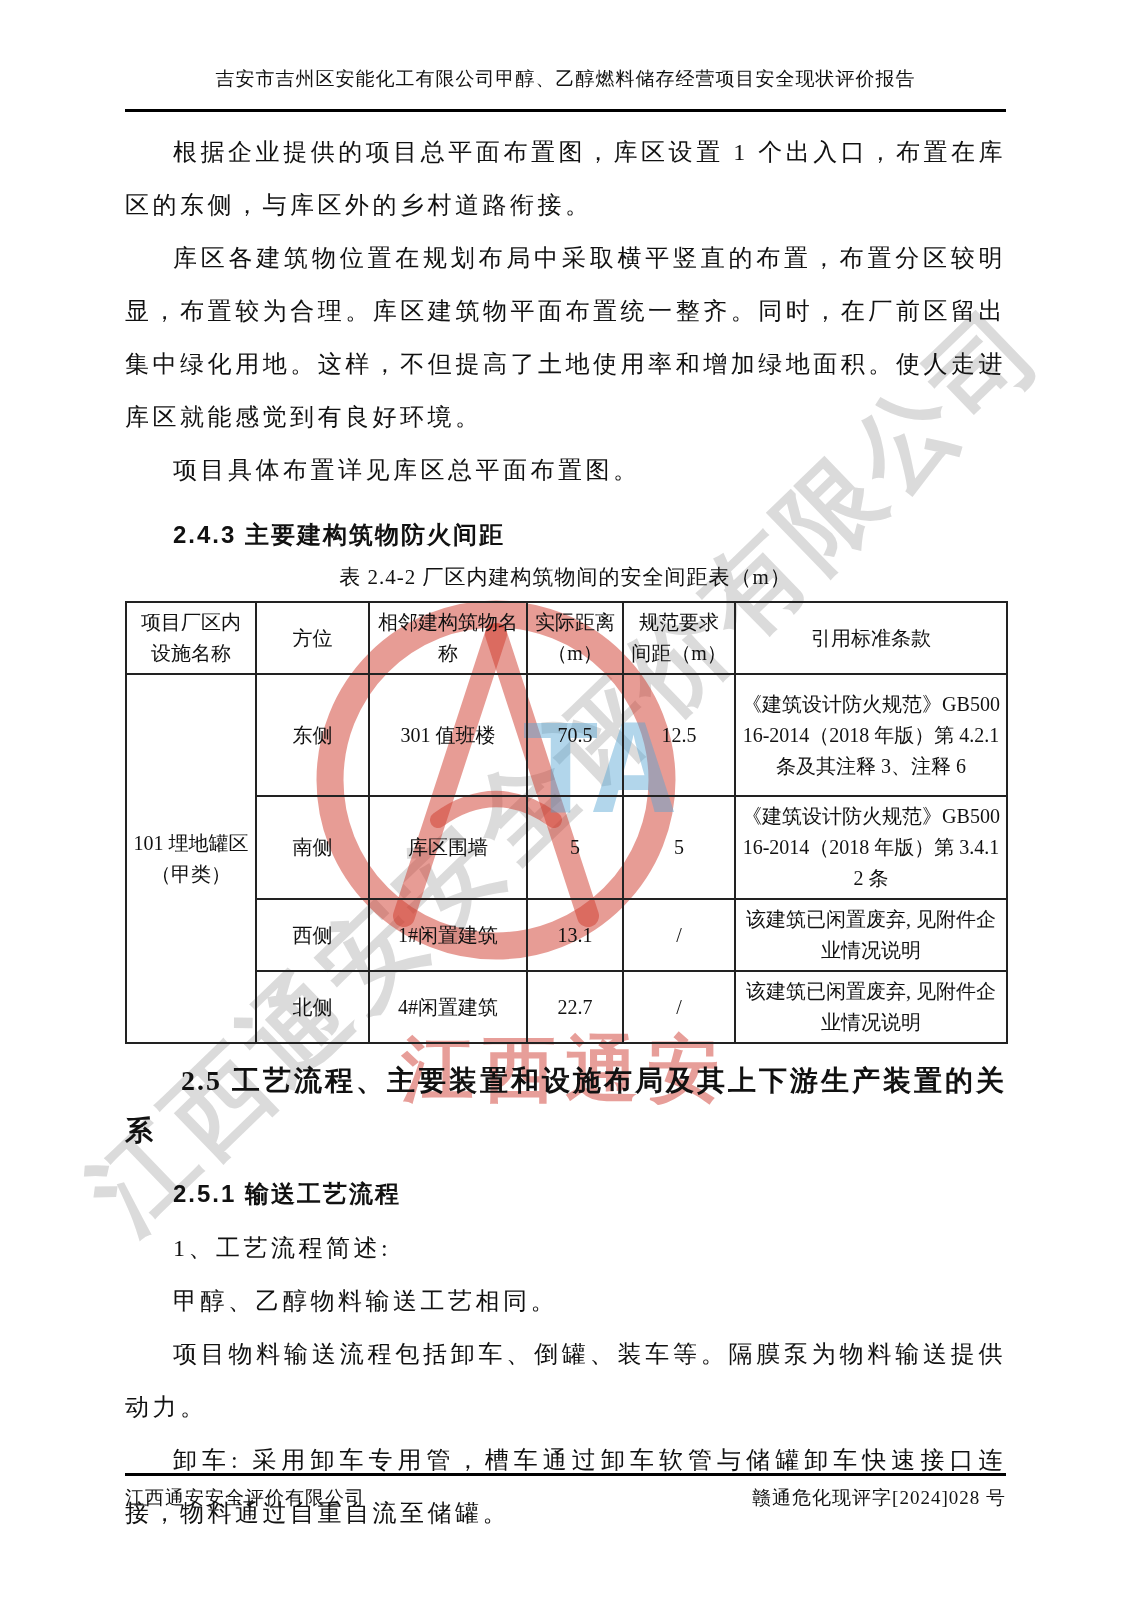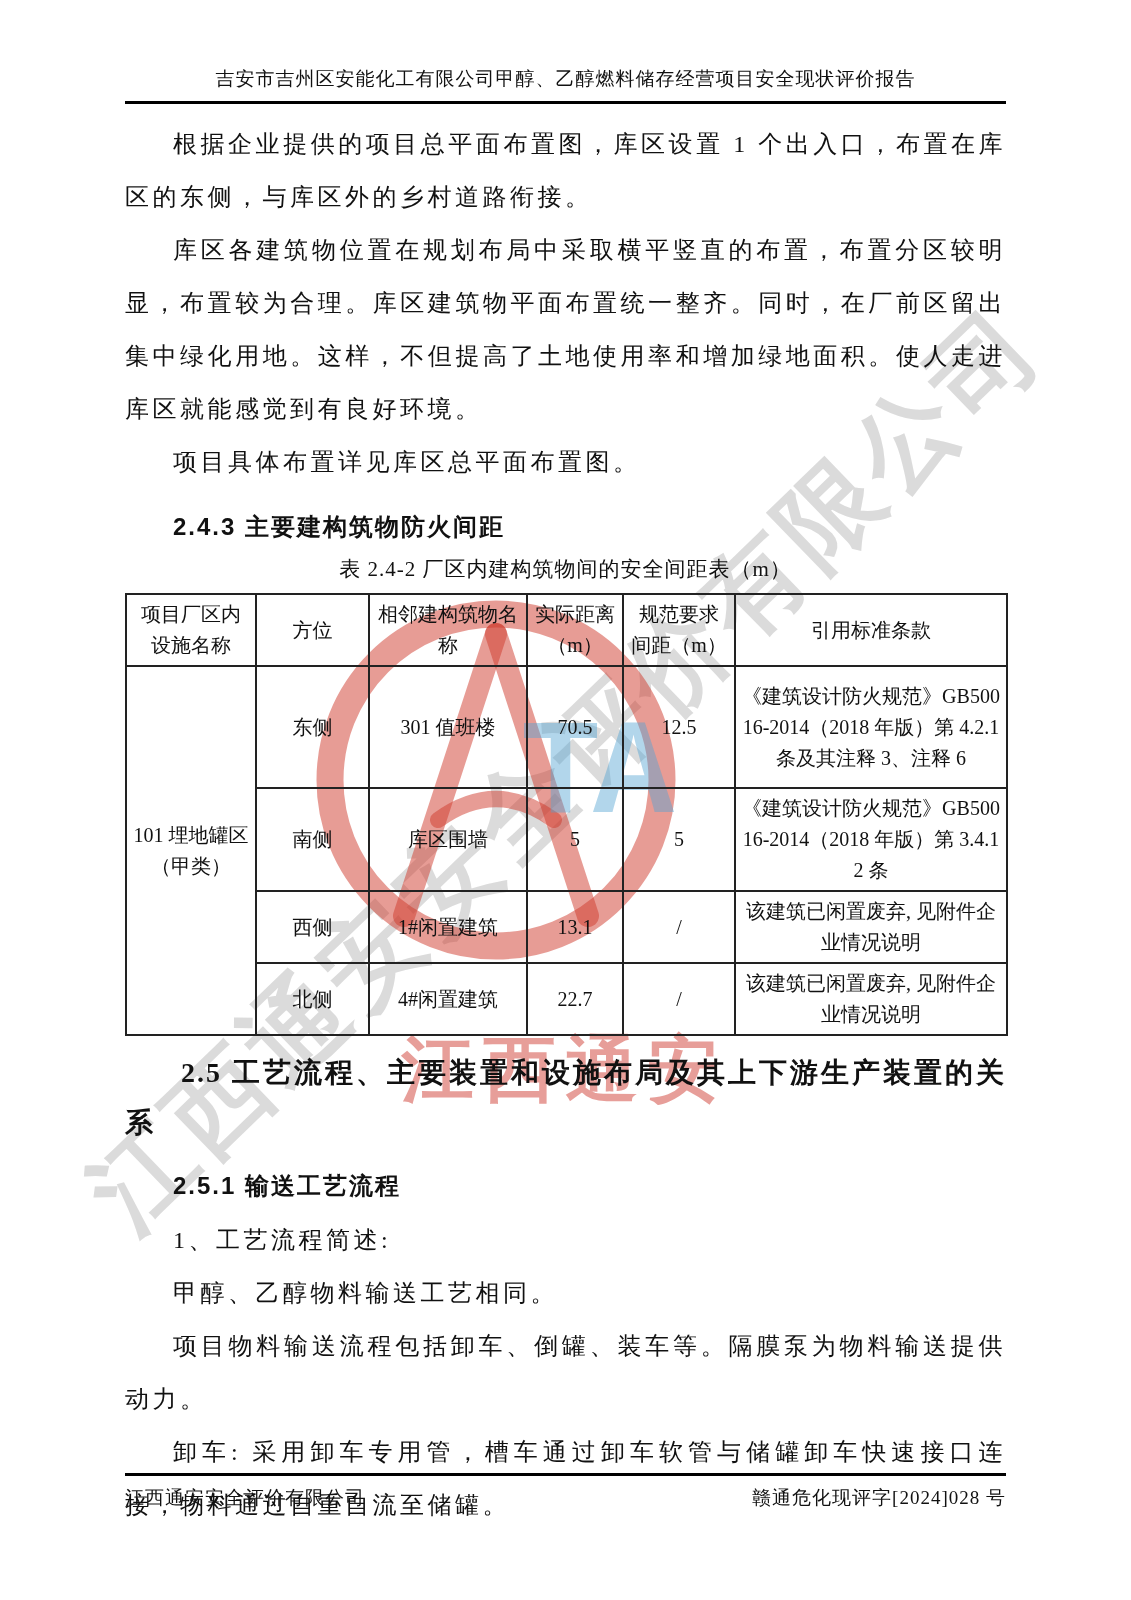--- a/index.html
+++ b/index.html
@@ -26,21 +26,21 @@
   .wm-red-text {
     left:50%; top:1022px; transform:translateX(-50%); z-index:0;
     font-size:72px; font-weight:bold; letter-spacing:10px; white-space:nowrap;
     color:rgba(203,48,38,0.47);
     font-family:Liberation Serif, serif;
   }
   
   .content { position:absolute; left:125px; width:881px; top:66px; z-index:1; }
   .doc-header {
     text-align:center; font-size:19px; letter-spacing:1px;
-    padding-bottom:9px; border-bottom:3px solid #000; margin-bottom:14px;
+    padding-bottom:17px; border-bottom:3px solid #000; margin-bottom:14px;
   }
   p.body {
     margin:0; font-size:24px; letter-spacing:3.5px; line-height:53px;
     text-indent:2em; text-align:justify;
   }
   .h-sans {
     font-family:"Liberation Sans","DejaVu Sans",sans-serif;
     font-weight:bold; font-size:24px; letter-spacing:2px;
     margin:16px 0 6px 0; text-indent:2em; line-height:44px;
   }

